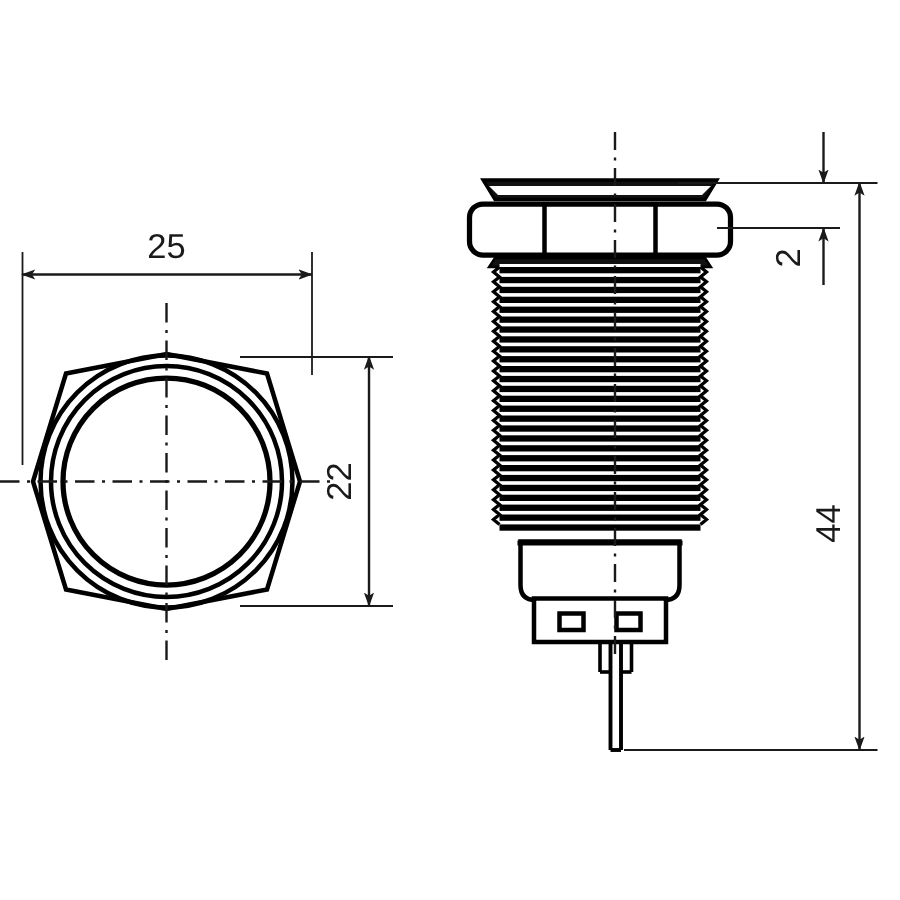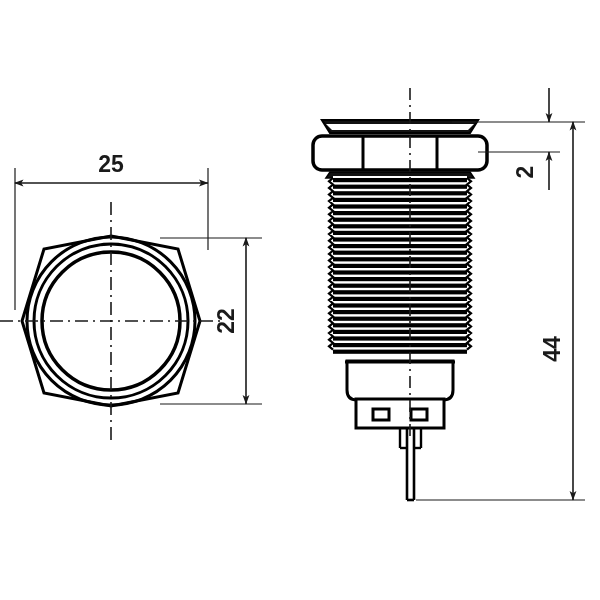--- a/index.html
+++ b/index.html
@@ -12,21 +12,20 @@
     width: 600px;
     height: 600px;
     font-family: "Liberation Sans", sans-serif;
     overflow: hidden;
   }
   #drawing-root {
     position: relative;
     width: 533px;
     height: 600px;
     background: #e5e5e5;
-    font-weight: bold;
   }
   svg#tech-drawing {
     display: block;
     width: 600px;
     height: 600px;
     background: #ffffff;
   }
   .dim-text {
     font-family: "Liberation Sans", sans-serif;
     font-size: 23px;

